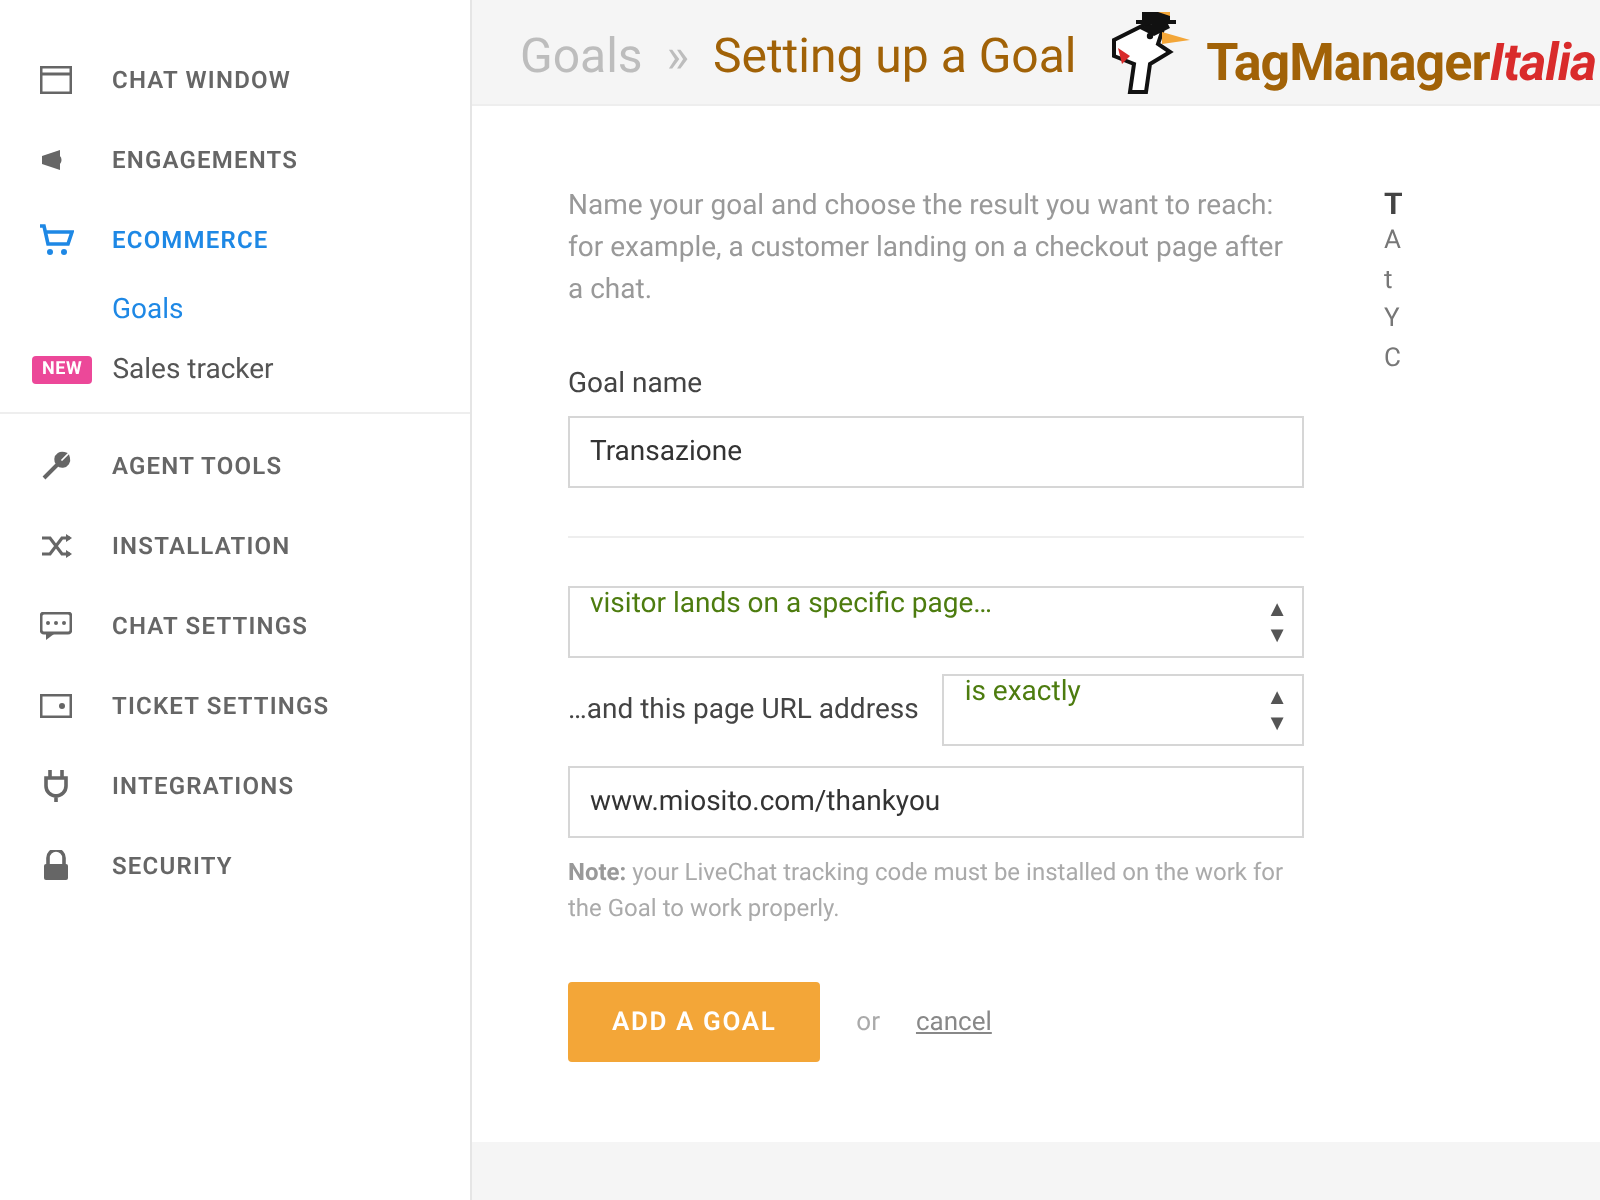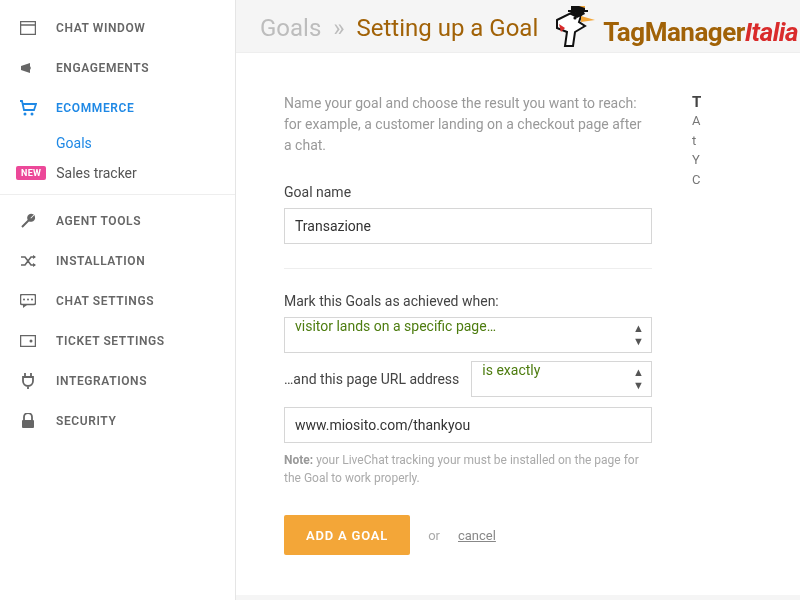--- a/index.html
+++ b/index.html
@@ -1,18 +1,18 @@
 <!DOCTYPE html>
 <html><head>
   <meta charset="utf-8">
   <style>
     * { margin:0; padding:0; box-sizing:border-box; font-family: -apple-system, "Segoe UI", Roboto, Arial, sans-serif; }
     body { width:800px; height:600px; background:#f5f5f5; color:#333; overflow:hidden; position:relative; }
 
-    .sidebar { position:absolute; left:0; top:0; width:236px; height:600px; background:#fff; border-right:1px solid #e5e5e5; padding-top:8px; }
+    .sidebar { position:absolute; left:0; top:0; width:236px; height:600px; background:#fff; border-right:1px solid #e5e5e5; padding-top:20px; }
     .side-item { display:flex; align-items:center; height:40px; padding:0 18px; gap:18px; cursor:pointer; font-size:12px; color:#666; letter-spacing:0.6px; text-transform:uppercase; font-weight:600; }
     .side-item.active { color:#1e88e5; }
     .side-item .icon { width:20px; display:flex; justify-content:center; color:#666; }
     .side-item.active .icon { color:#1e88e5; }
     .sub-list { padding-left:56px; }
     .sub-item { height:30px; display:flex; align-items:center; font-size:14px; color:#555; cursor:pointer; }
     .sub-item.active { color:#1e88e5; }
     .sub-item .badge { display:inline-flex; align-items:center; justify-content:center; background:#ec4899; color:#fff; font-size:9px; font-weight:700; padding:2px 5px; border-radius:2px; margin-left:-40px; margin-right:10px; letter-spacing:0.3px; }
     .side-sep { height:1px; background:#eee; margin:6px 0; }
 
@@ -159,38 +159,37 @@
 
   <div class="card">
     <div class="form-col">
       <p class="desc">Name your goal and choose the result you want to reach: for example, a customer landing on a checkout page after a chat.</p>
 
       <label class="label">Goal name</label>
       <input class="input" type="text" value="Transazione" style="">
 
       <div class="hr"></div>
 
-      <div class="row-label">Mark this Goals as achieved when:</div>
       <div class="select-wrap">
         <div class="select">visitor lands on a specific page…</div>
         <span class="select-caret">▲<br>▼</span>
       </div>
 
       <div class="url-row">
         <span class="inline-label">…and this page URL address</span>
         <div class="select-wrap">
           <div class="select">is exactly</div>
           <span class="select-caret">▲<br>▼</span>
         </div>
       </div>
 
       <input class="input" type="text" value="www.miosito.com/thankyou" style="">
 
       <p class="note">
-        <strong>Note:</strong><span> your LiveChat tracking your must be installed on the page for the Goal to work properly.</span>
+        <strong>Note:</strong><span> your LiveChat tracking code must be installed on the work for the Goal to work properly.</span>
       </p>
 
       <div class="actions">
         <button class="btn-primary">ADD A GOAL</button>
         <span class="or-text">or</span>
         <a class="cancel">cancel</a>
       </div>
     </div>
 
     <div class="tip-col">

